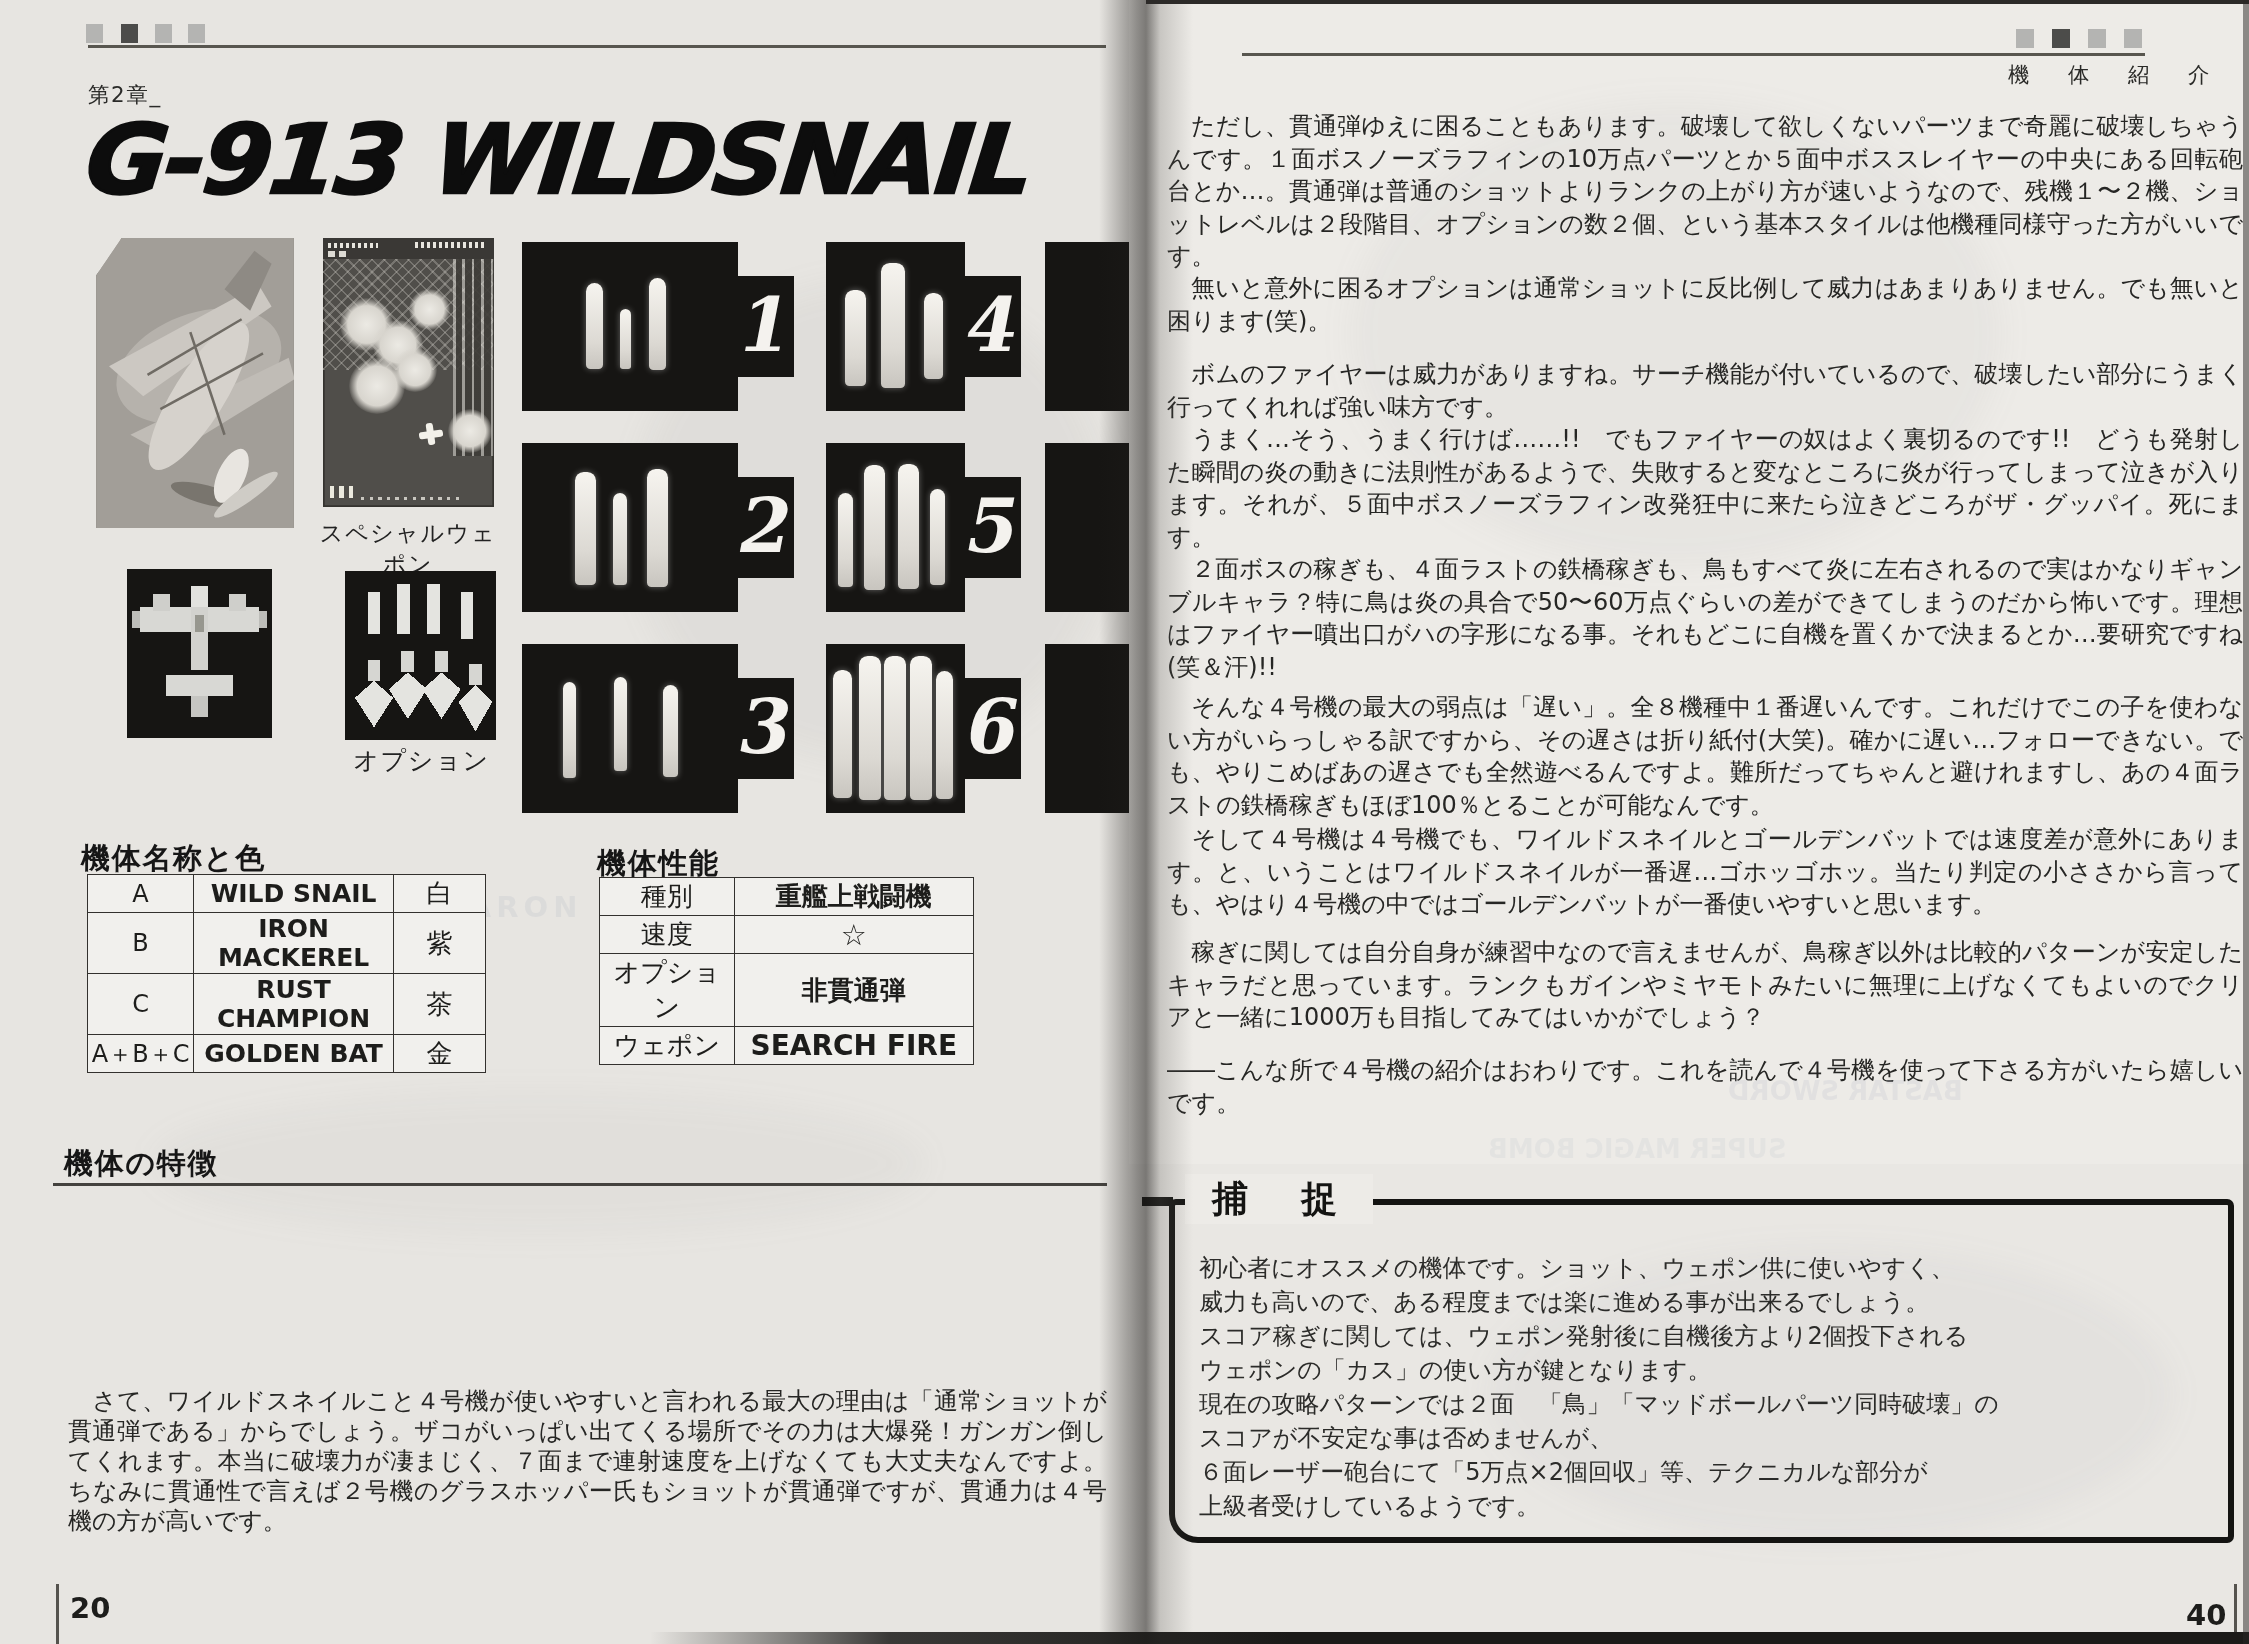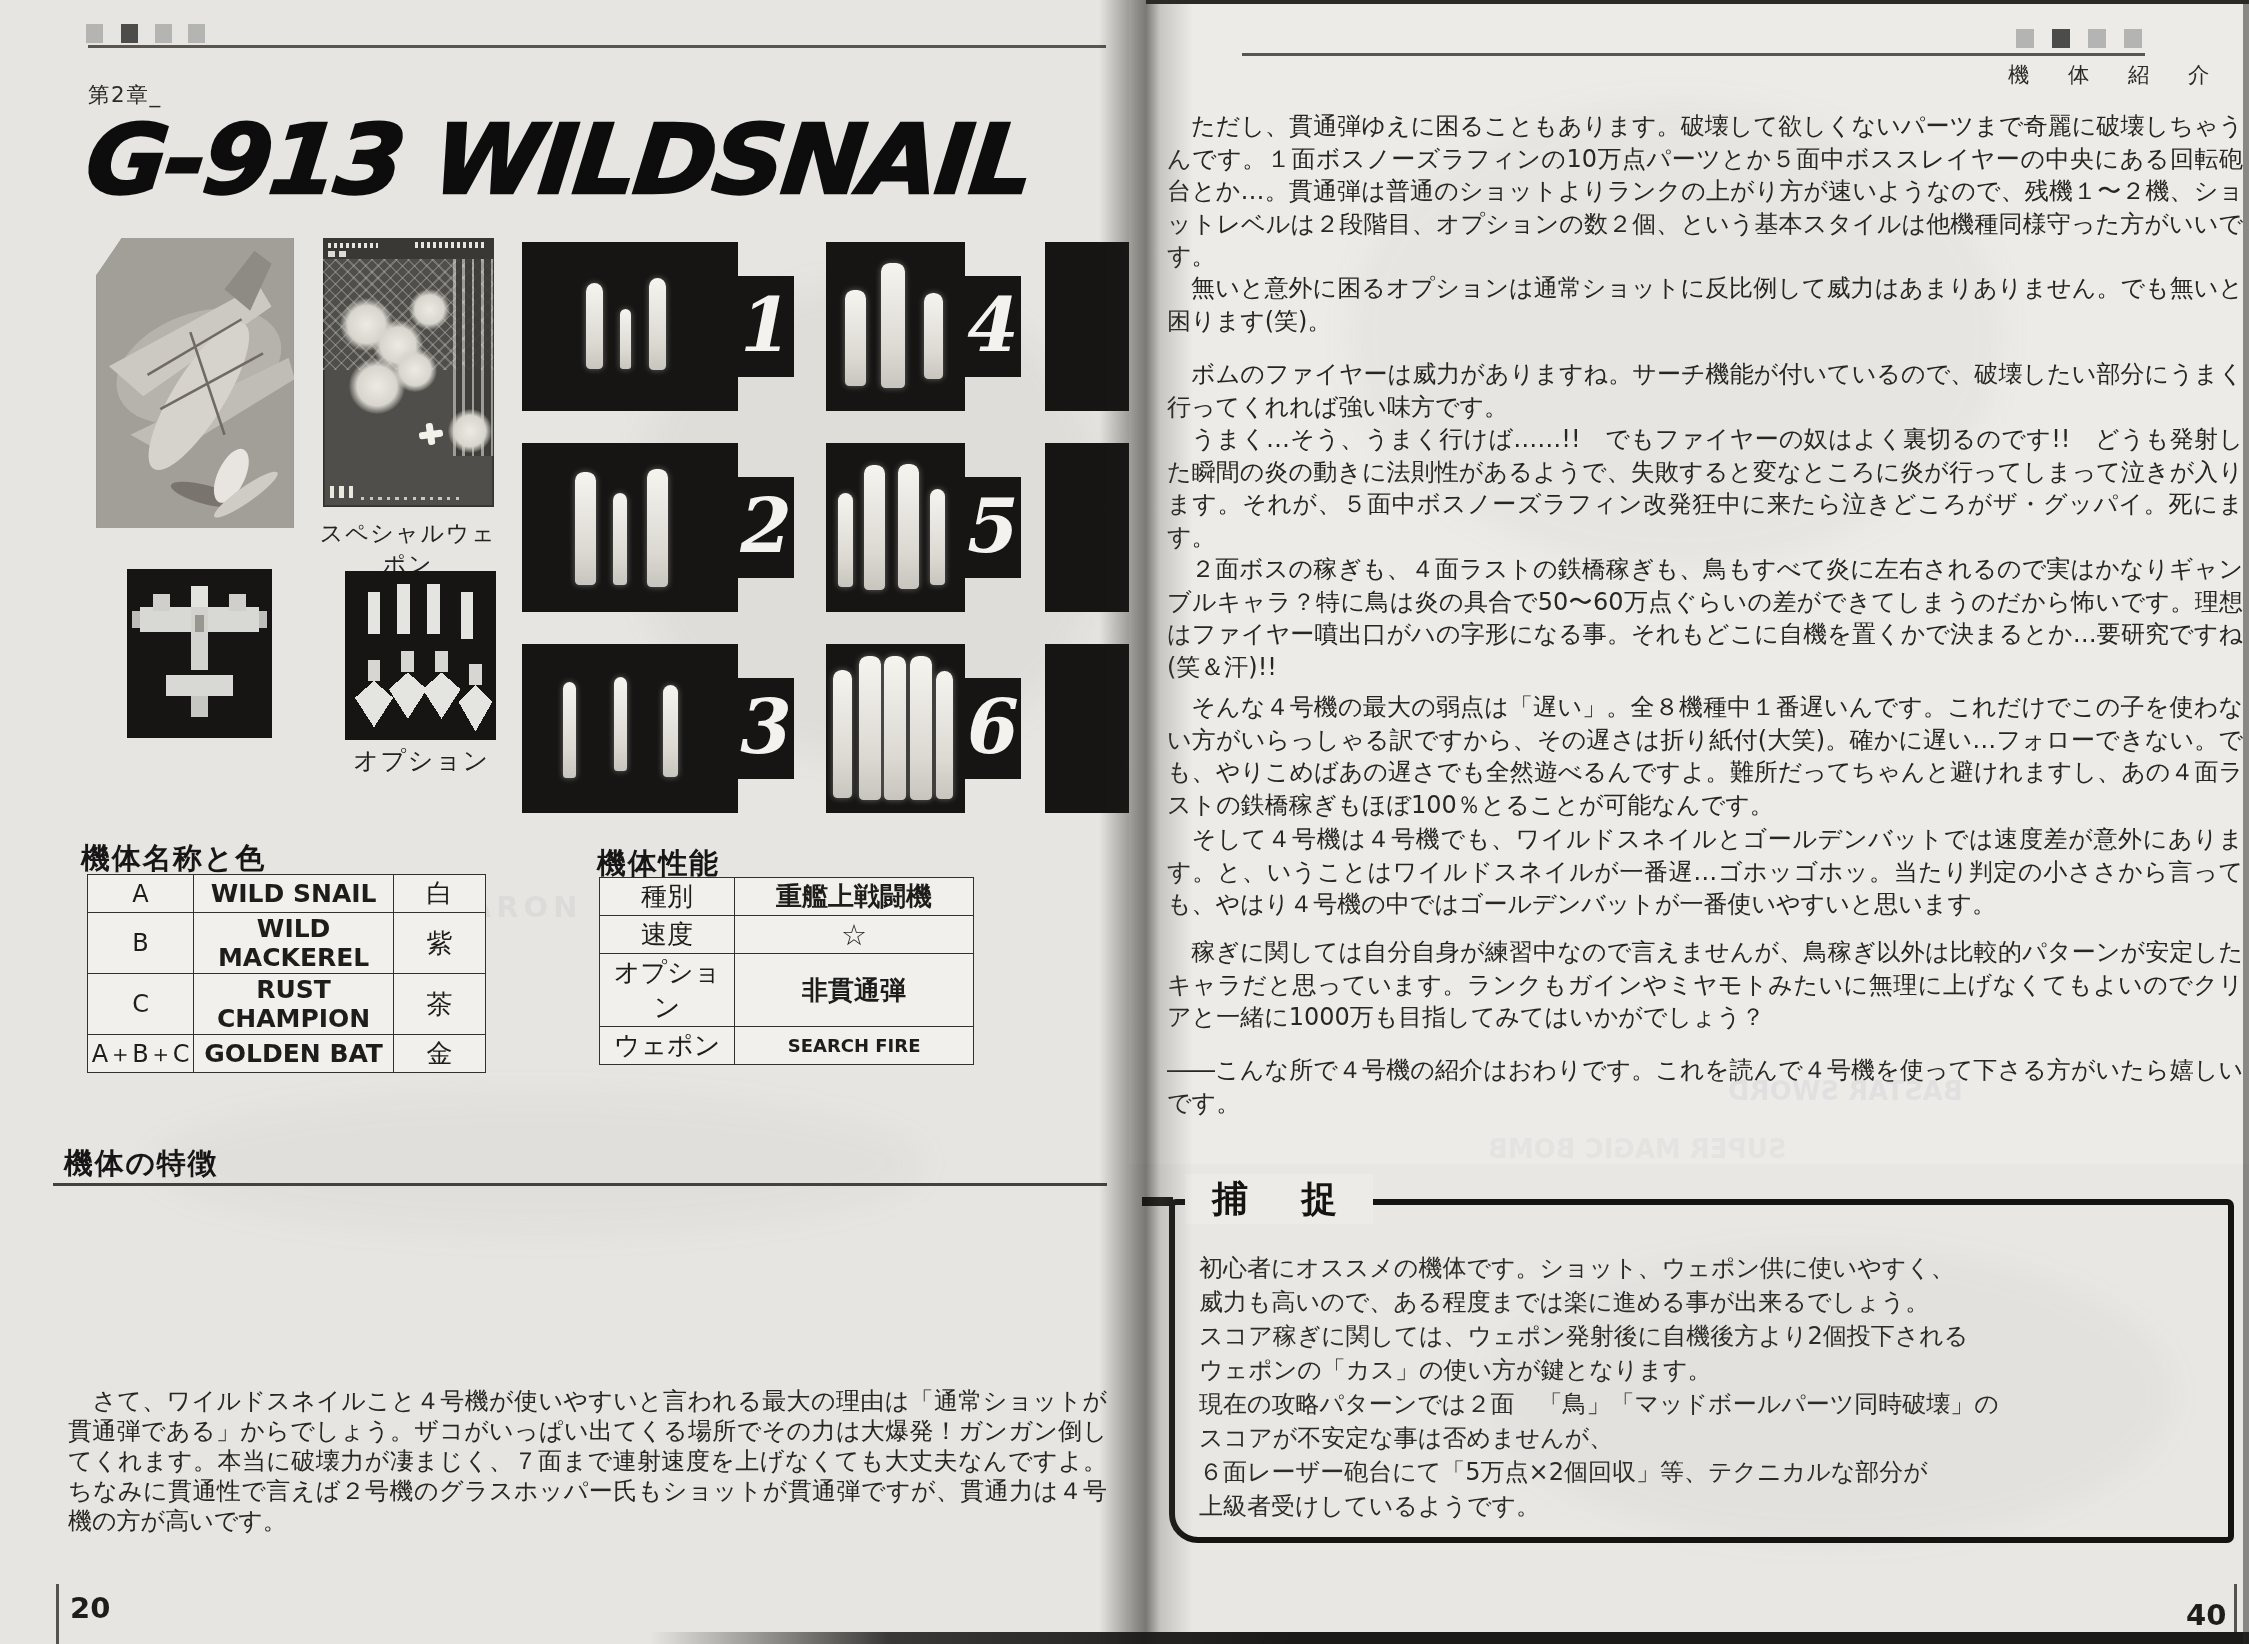--- a/index.html
+++ b/index.html
@@ -187,21 +187,21 @@
     <div class="abs tbl-heading" style="left:81px;top:839px;">機体名称と色</div>
     <table class="sheet abs" style="left:87px;top:874px;width:399px;">
       <tbody>
           <tr style="height:37px;">
         <td style="width:107px;font-size:24px;">A</td>
         <td style="width:199px;font-size:25px;font-weight:700;">WILD SNAIL</td>
         <td style="width:92px;font-size:26px;">白</td>
       </tr>
       <tr style="height:37px;">
         <td style="font-size:24px;">B</td>
-        <td style="font-size:25px;font-weight:700;">WILD MACKEREL</td>
+        <td style="font-size:25px;font-weight:700;">IRON MACKEREL</td>
         <td style="font-size:26px;">紫</td>
       </tr>
       <tr style="height:37px;">
         <td style="font-size:24px;">C</td>
         <td style="font-size:25px;font-weight:700;">RUST CHAMPION</td>
         <td style="font-size:26px;">茶</td>
       </tr>
       <tr style="height:37px;">
         <td style="font-size:24px;">A＋B＋C</td>
         <td style="font-size:25px;font-weight:700;">GOLDEN BAT</td>
@@ -220,21 +220,21 @@
       <tr style="height:38px;">
         <td style="font-size:26px;">速度</td>
         <td style="font-size:29px;">☆</td>
       </tr>
       <tr style="height:38px;">
         <td style="font-size:26px;">オプション</td>
         <td style="font-size:26px;font-weight:700;">非貫通弾</td>
       </tr>
       <tr style="height:37px;">
         <td style="font-size:26px;">ウェポン</td>
-        <td style="font-size:18px;font-weight:700;">SEARCH FIRE</td>
+        <td style="font-size:28px;font-weight:700;">SEARCH FIRE</td>
       </tr>
     </tbody>
       </table>
 
     <div class="abs tbl-heading" style="left:64px;top:1144px;">機体の特徴</div>
     <div class="abs rule" style="left:53px;top:1183px;width:1054px;height:2.6px;"></div>
     <div class="abs para" style="left:68px;top:1386px;width:1039px;">　さて、ワイルドスネイルこと４号機が使いやすいと言われる最大の理由は「通常ショットが貫通弾である」からでしょう。ザコがいっぱい出てくる場所でその力は大爆発！ガンガン倒してくれます。本当に破壊力が凄まじく、７面まで連射速度を上げなくても大丈夫なんですよ。ちなみに貫通性で言えば２号機のグラスホッパー氏もショットが貫通弾ですが、貫通力は４号機の方が高いです。</div>
 
     <div class="abs pagetick" style="left:56px;top:1584px;height:60px;"></div>
     <div class="abs pagenum" style="left:70px;top:1591px;">20</div>

